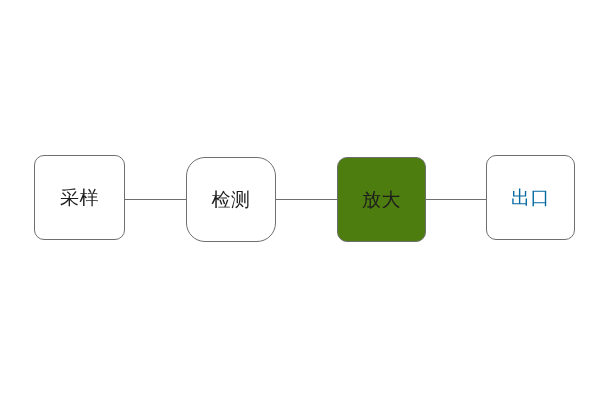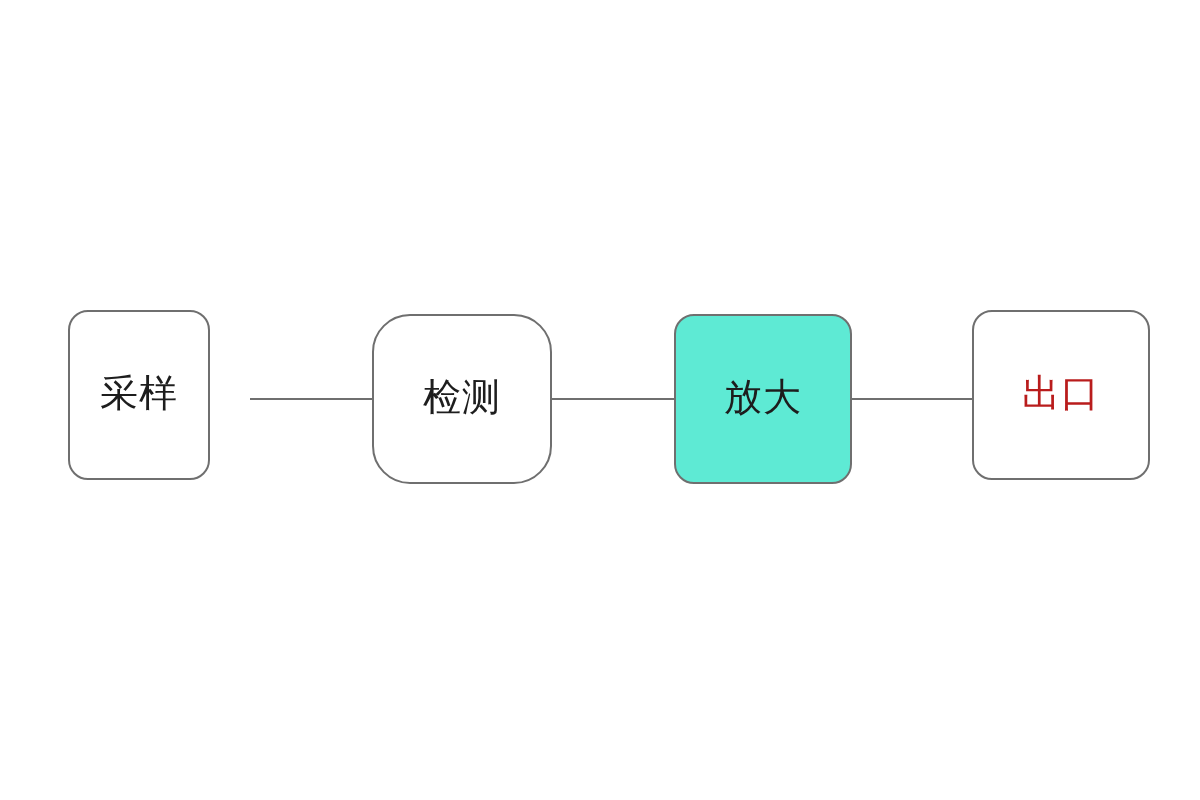--- a/index.html
+++ b/index.html
@@ -53,29 +53,29 @@
 </style>
 </head>
 <body>
 
 <div id="diagram-canvas" style="background: rgb(255, 255, 255);">
 
   <div class="flow-connector" style="left: 125px; top: 199px; width: 61px; border-top-color: rgb(111, 111, 111);"></div>
   <div class="flow-connector" style="left: 276px; top: 199px; width: 61px; border-top-color: rgb(111, 111, 111);"></div>
   <div class="flow-connector" style="left: 426px; top: 199px; width: 60px; border-top-color: rgb(111, 111, 111);"></div>
 
-  <div class="flow-node" style="left: 34px; top: 155px; width: 71px; height: 85px; border-color: rgb(111, 111, 111); background: rgb(255, 255, 255);">
+  <div class="flow-node" style="left: 34px; top: 155px; width: 91px; height: 85px; border-color: rgb(111, 111, 111); background: rgb(255, 255, 255);">
     <span class="flow-node-label" style="color: rgb(29, 29, 29);">采样</span>
   </div>
 
   <div class="flow-node" style="left: 186px; top: 157px; width: 90px; height: 85px; border-color: rgb(111, 111, 111); background: rgb(255, 255, 255); border-radius: 19px;">
     <span class="flow-node-label" style="color: rgb(29, 29, 29);">检测</span>
   </div>
 
-  <div class="flow-node" style="left: 337px; top: 157px; width: 89px; height: 85px; border-color: rgb(111, 111, 111); background: #5eead4;">
+  <div class="flow-node" style="left: 337px; top: 157px; width: 89px; height: 85px; border-color: rgb(111, 111, 111); background: #4d7c0f;">
     <span class="flow-node-label" style="color: rgb(29, 29, 29);">放大</span>
   </div>
 
   <div class="flow-node" style="left: 486px; top: 155px; width: 89px; height: 85px; border-color: rgb(111, 111, 111); background: rgb(255, 255, 255);">
-    <span class="flow-node-label" style="color: #b91c1c;">出口</span>
+    <span class="flow-node-label" style="color: #0369a1;">出口</span>
   </div>
 
 </div>
 
 </body></html>

